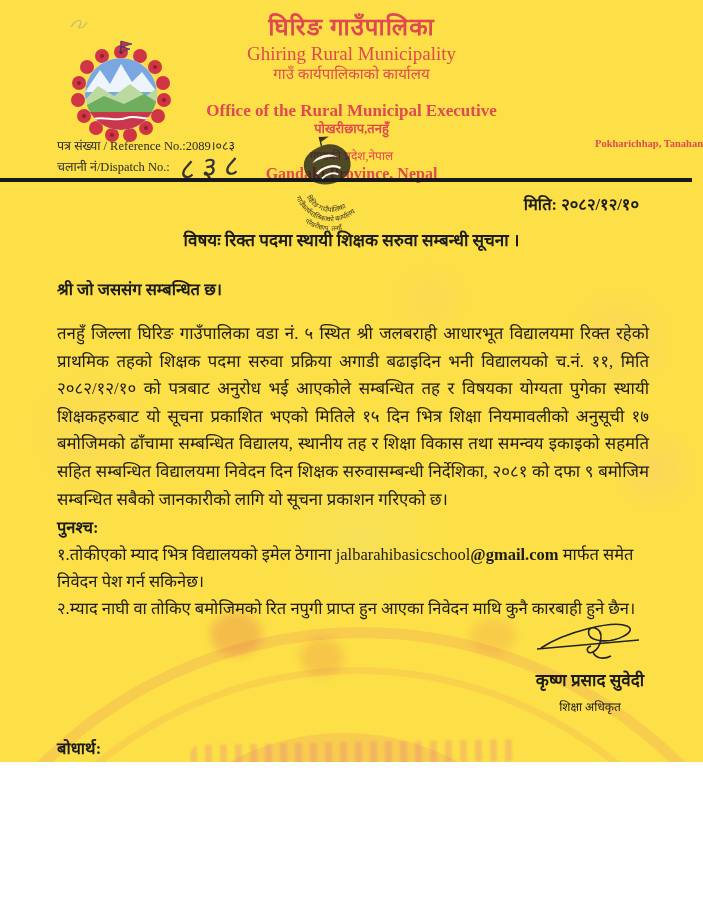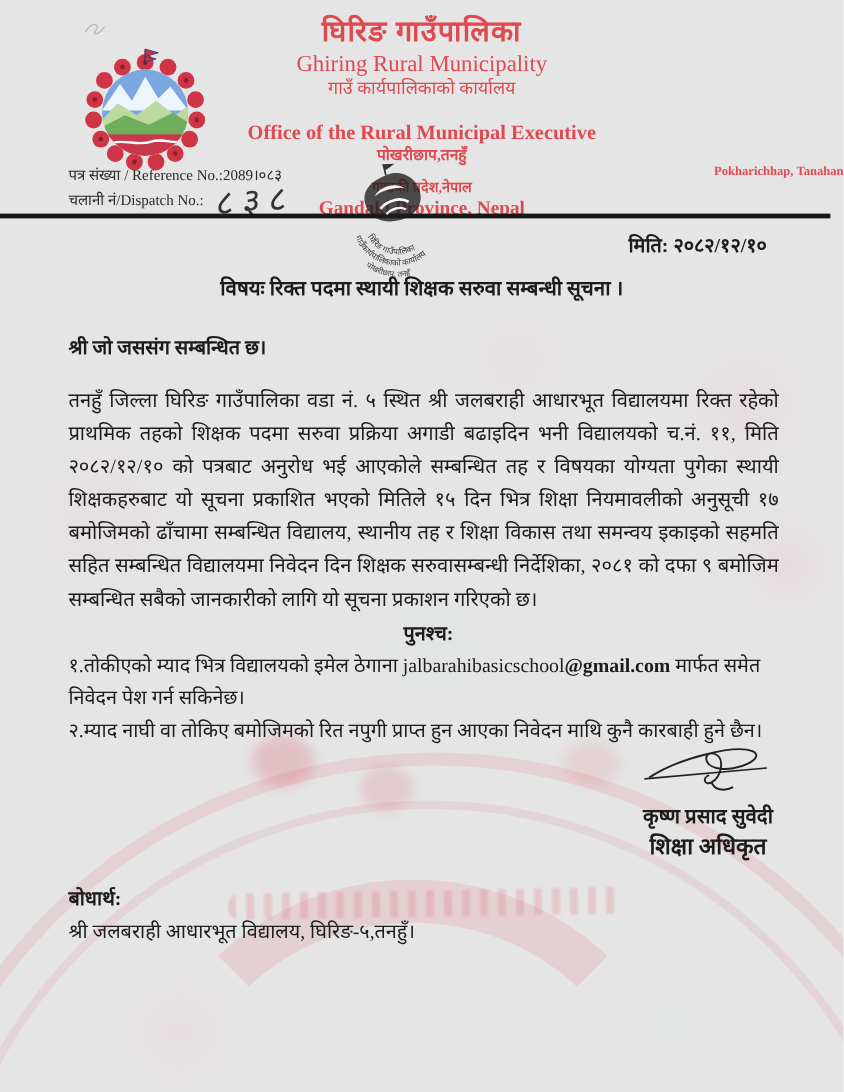--- a/index.html
+++ b/index.html
@@ -1,19 +1,19 @@
 <!DOCTYPE html>
 <html><head>
 <meta charset="utf-8">
 <style>
   html,body{margin:0;padding:0;}
   .page{
     position:relative;
-    width:703px;height:910px;
-    background:#e5e5e5;
+    width:703px;height:762px;
+    background:#fde047;
     font-family:"Liberation Serif","DejaVu Serif",serif;
     color:#1c1c1c;
     overflow:hidden;
   }
   
   .paper-texture{
     position:absolute;inset:0;pointer-events:none;
     background-image:
       radial-gradient(circle 90px at 620px 340px, rgba(236,170,182,.14), transparent 70%),
       radial-gradient(circle 70px at 655px 470px, rgba(236,170,182,.16), transparent 70%),
@@ -46,21 +46,21 @@
   .wm-blob{position:absolute;border-radius:50%;filter:blur(5px);pointer-events:none;}
 
   
   .hdr{position:absolute;left:0;top:14px;width:100%;text-align:center;line-height:1.12;}
   .hdr .t-np   {font-size:24px;font-weight:bold;letter-spacing:1px;}
   .hdr .t-en   {font-size:19px;font-weight:normal;margin-top:2px;}
   .hdr .o-np   {font-size:15px;margin-top:2px;}
   .hdr .o-en   {font-size:17px;font-weight:bold;margin-top:18px;}
   .hdr .p-np   {font-size:13px;font-weight:bold;margin-top:2px;}
   .hdr .p-en   {font-size:10.5px;font-weight:bold;margin-top:1px;text-align:right;}
-  .hdr .pr-np  {font-size:12px;font-weight:bold;margin-top:1px;}
+  .hdr .pr-np  {font-size:12px;font-weight:normal;margin-top:1px;}
   .hdr .pr-en  {font-size:16px;font-weight:bold;margin-top:1px;}
 
   .logo{position:absolute;left:64px;top:40px;width:114px;height:110px;}
   .corner-squiggle{position:absolute;left:68px;top:16px;width:22px;height:16px;opacity:.55;}
 
   
   .refblock{position:absolute;left:57px;top:136px;font-size:12.5px;line-height:21px;color:#2a2a2a;}
   .dispatch-value{
     display:inline-block;font-size:29px;line-height:18px;color:#333;
     transform:rotate(-4deg) skewX(-8deg);letter-spacing:7px;
@@ -74,28 +74,28 @@
   .salutation{position:absolute;left:57px;top:277px;font-size:16.5px;font-weight:bold;}
 
   .body-par{
     position:absolute;left:57px;top:320px;width:592px;
     font-size:16.8px;line-height:27.6px;text-align:justify;
   }
   .ps{
     position:absolute;left:57px;top:514px;width:600px;
     font-size:16.5px;line-height:27px;
   }
-  .ps .ps-head{font-weight:bold;text-align:center;}
+  .ps .ps-head{font-weight:bold;}
   .ps .email{font-family:"Liberation Serif",serif;}
   .ps .email b{font-weight:bold;}
 
   .sig{position:absolute;right:58px;top:618px;text-align:center;}
   .sig-scribble{display:block;margin:0 auto 2px auto;}
   .sig-name{font-size:17px;font-weight:bold;line-height:26px;}
-  .sig-title{font-size:19px;font-weight:bold;line-height:26px;}
+  .sig-title{font-size:12px;font-weight:normal;line-height:26px;}
 
   .cc{position:absolute;left:57px;top:735px;font-size:16.5px;line-height:27.5px;}
   .cc .cc-head{font-weight:bold;}
 
   .stamp-office{position:absolute;left:272px;top:128px;width:118px;height:112px;transform:rotate(-14deg);opacity:.88;}
 </style>
 </head>
 <body>
 
 <div class="page">

